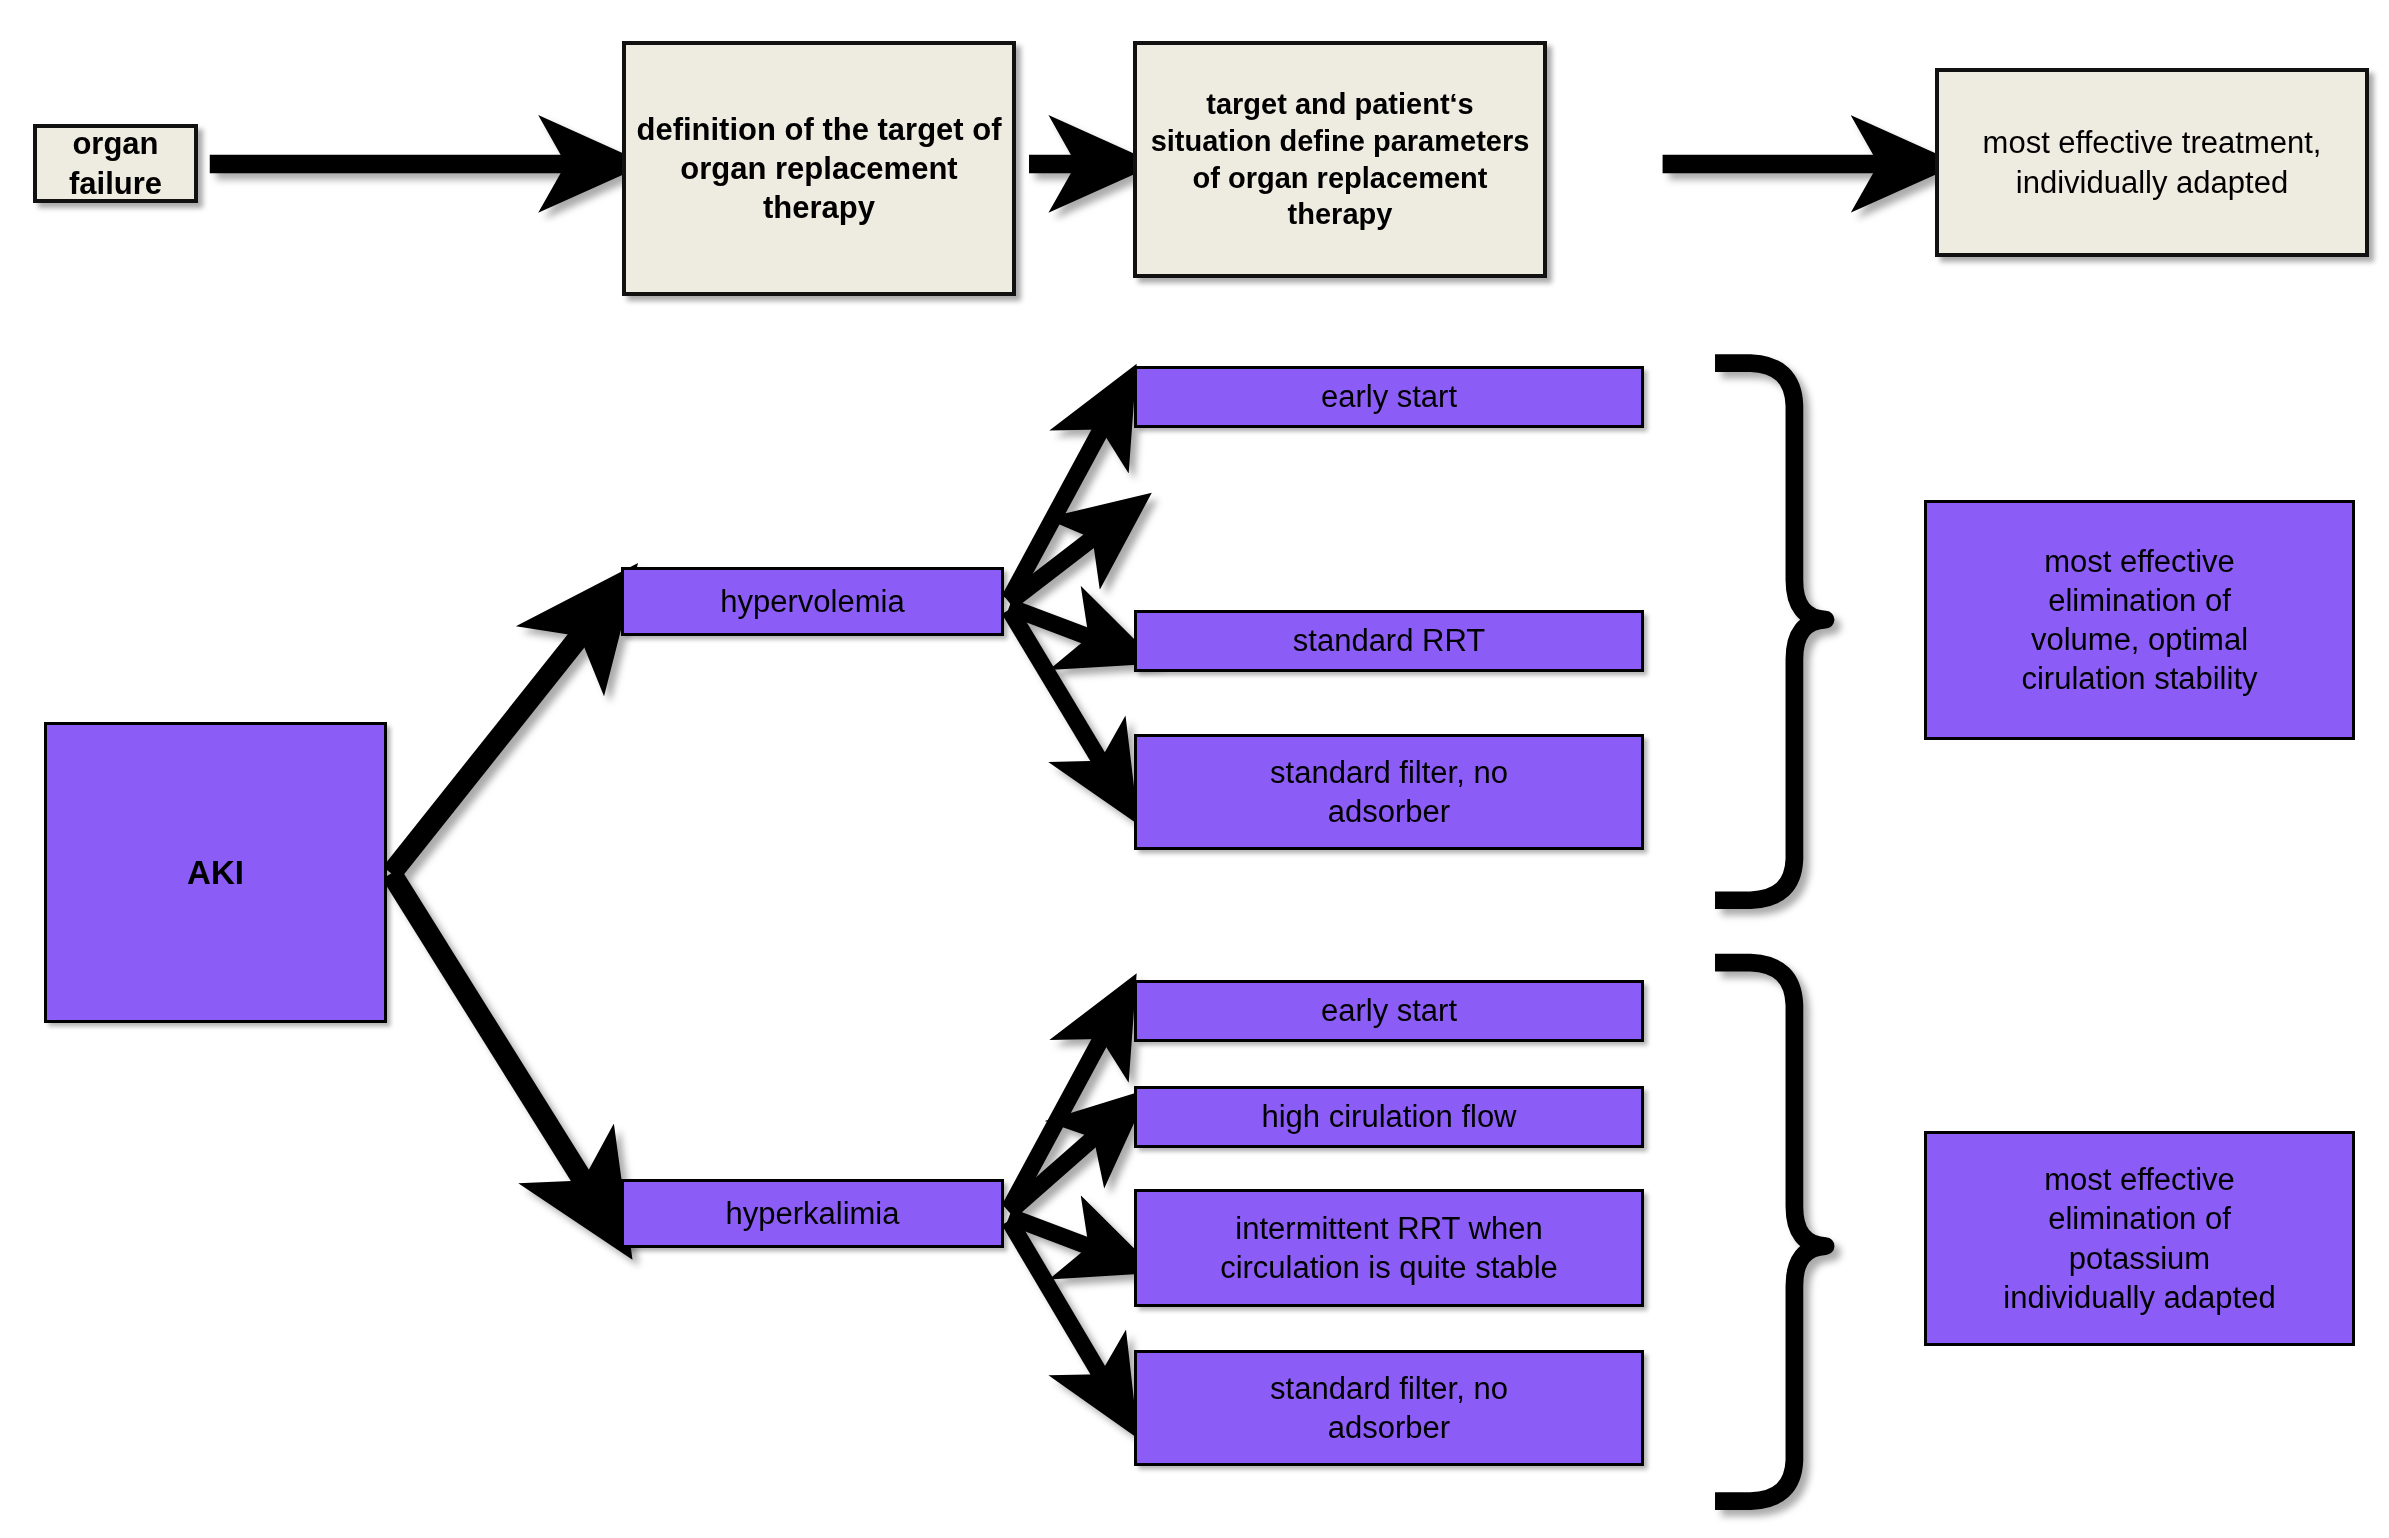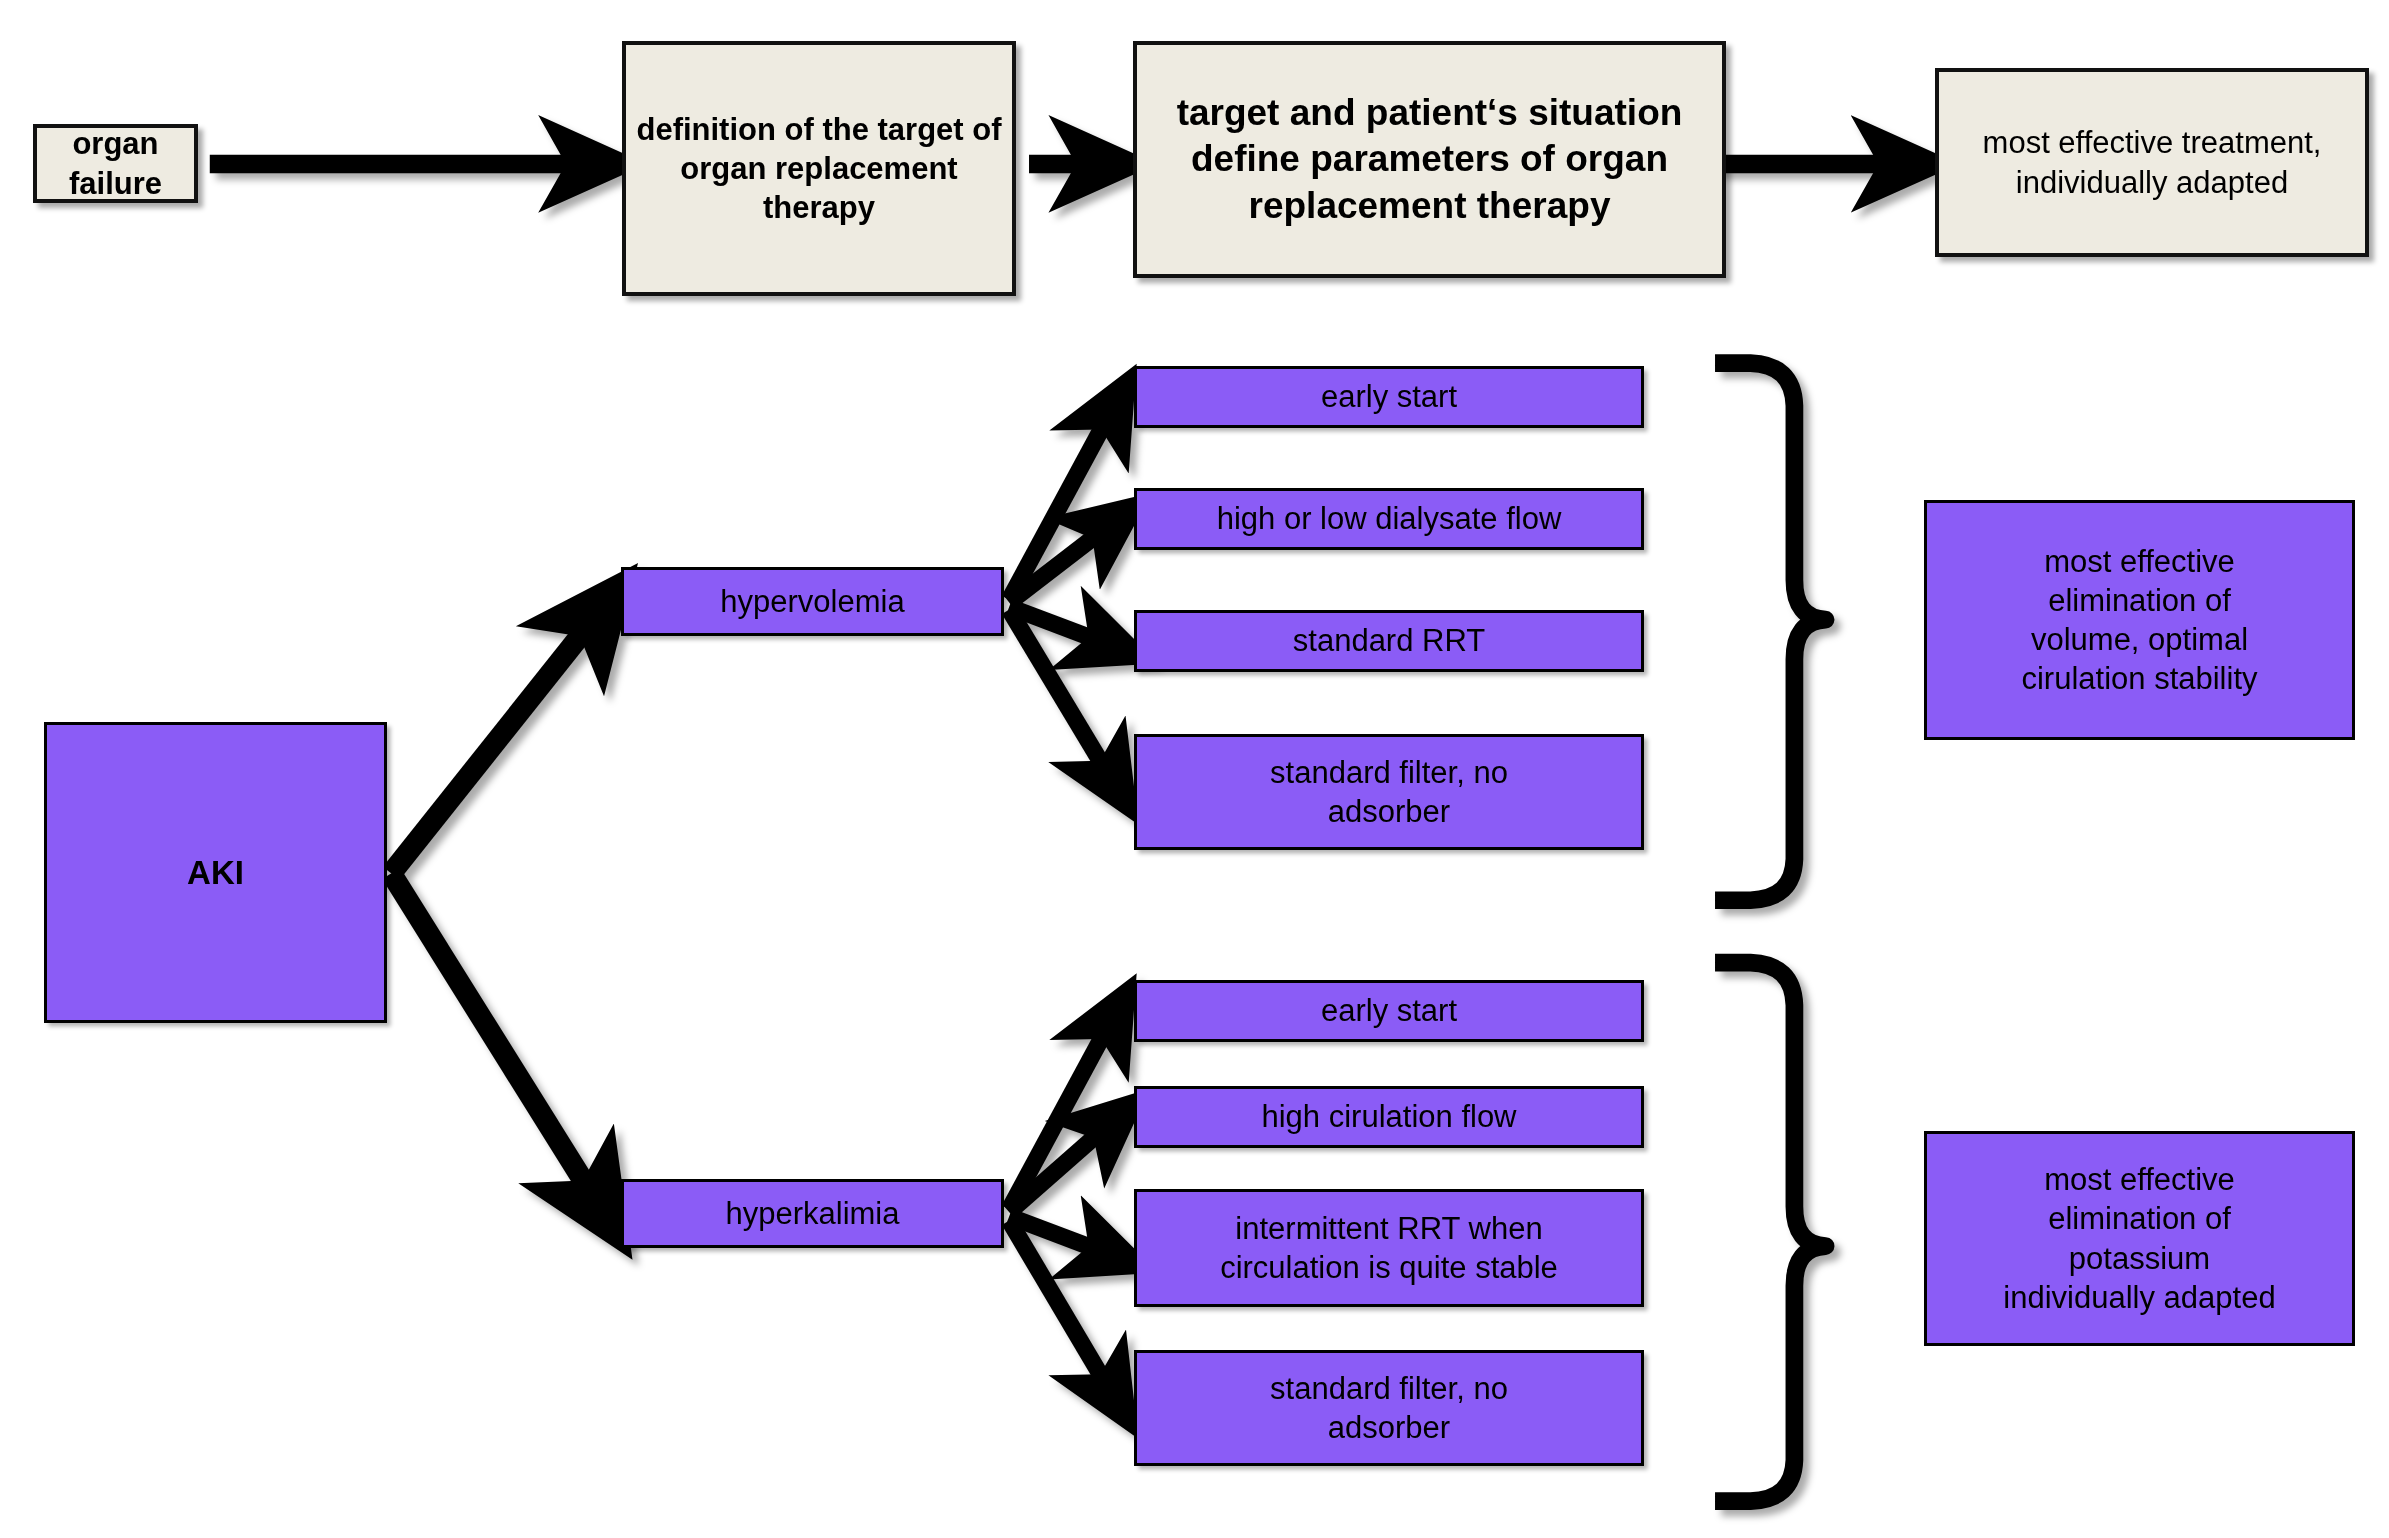--- a/index.html
+++ b/index.html
@@ -16,21 +16,21 @@
   
   .beige{background:#eeebe1;border:4.3px solid #111;font-weight:bold;
          box-shadow:5px 5px 5px rgba(0,0,0,0.33);}
   .plain{background:#8b5cf6;border:3.5px solid #000;font-weight:normal;
          box-shadow:4.3px 4.3px 4.3px rgba(0,0,0,0.30);}
   .nosh{box-shadow:none;}
 
   
   #n-organ-failure{left:33px;  top:124px; width:165px; height:79px; font-size:31px;}
   #n-definition   {left:622px; top:41px;  width:394px; height:255px; font-size:31px;justify-content:center;}
-  #n-target       {left:1133px;top:41px;  width:593px; height:237px; font-size:37px;}
+  #n-target       {left:1133px;top:41px;  width:414px; height:237px; font-size:29px;}
   #n-most-eff-trt {left:1935px;top:68px;  width:434px; height:189px; font-size:31px;
                    font-weight:normal;}
 
   
   #n-aki{left:44px; top:722px; width:343px; height:301px; font-size:33px;
          font-weight:bold;}
 
   
   #n-hypervolemia{left:621px; top:567px;  width:383px; height:69px;  font-size:31px;}
   #n-hyperkalimia{left:621px; top:1179px; width:383px; height:69px;  font-size:31px;}
@@ -116,23 +116,20 @@
     <span class="txt">AKI</span>
   </div>
 
   <div class="node plain" id="n-hypervolemia">
     <span class="txt">hypervolemia</span>
   </div>
 
   <div class="node plain" id="n-hv-early">
     <span class="txt">early start</span>
   </div>
-  <div class="node plain" id="n-hv-flow">
-    <span class="txt">high or low dialysate flow</span>
-  </div>
   <div class="node plain" id="n-hv-crrt">
     <span class="txt">standard RRT</span>
   </div>
   <div class="node plain" id="n-hv-filter">
     <span class="txt">standard filter, no
 adsorber</span>
   </div>
 
   <div class="node plain nosh" id="n-out-volume">
     <span class="txt">most effective

